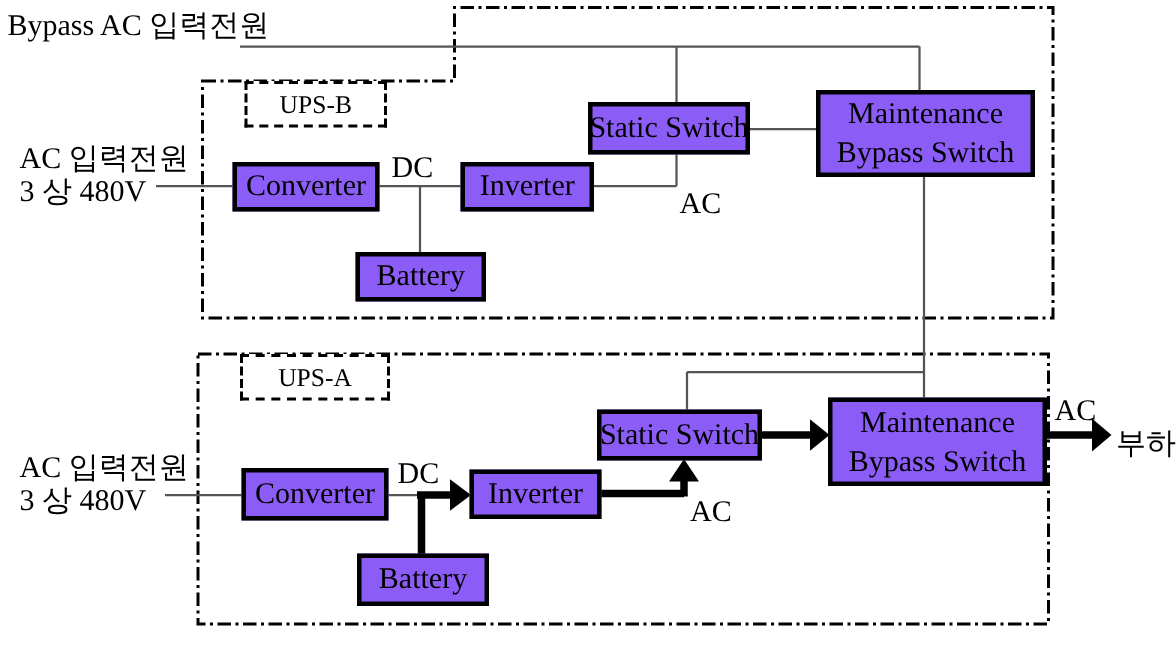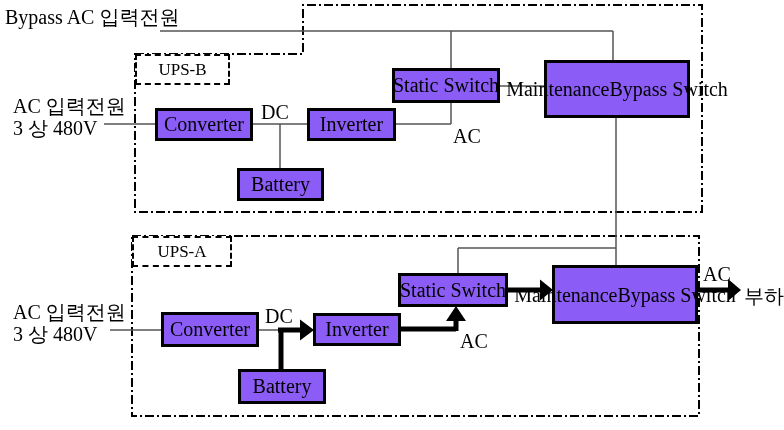--- a/index.html
+++ b/index.html
@@ -3,23 +3,23 @@
 <meta charset="utf-8">
 <style>
   * { margin:0; padding:0; box-sizing:border-box; }
   html,body { background:#ffffff; }
   body { font-family:"Liberation Serif", serif; color:#000; }
   .stage { position:relative; width:784px; height:430px; background:#fff; overflow:hidden; }
   .wires { position:absolute; left:0; top:0; width:784px; height:430px; }
   .box { position:absolute; display:flex; align-items:center; justify-content:center;
          text-align:center; background:#8b5cf6; border:3px solid #000; font-size:20px;
          line-height:1.15; white-space:nowrap; }
-  .box.two { line-height:1.3; }
+  .box.two { flex-direction:column; line-height:1.3; }
   .tag { position:absolute; display:flex; align-items:center; justify-content:center;
-         background:#fff; border:2px dashed #000; font-size:17px; }
+         background:#fff; border:2px dashed #000; font-size:17px;margin-left:28px; }
   .txt { position:absolute; font-size:20px; line-height:22px; white-space:nowrap; }
 </style>
 </head>
 <body>
 
 <div class="stage">
 
   <svg class="wires" viewBox="0 0 784 430">
 
     <path d="M135,54 H303 V5 H702 V212 H135 Z" fill="none" stroke="#000" stroke-width="2" stroke-dasharray="9 3 2 3"></path>

